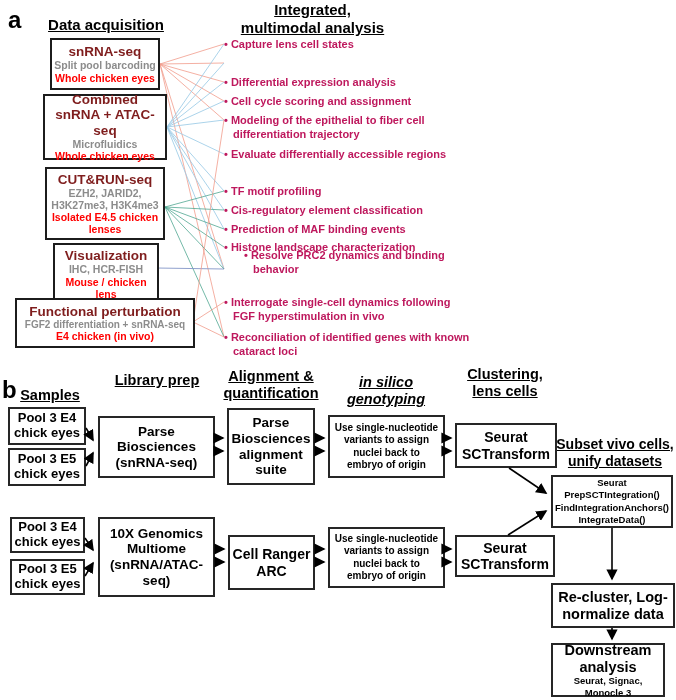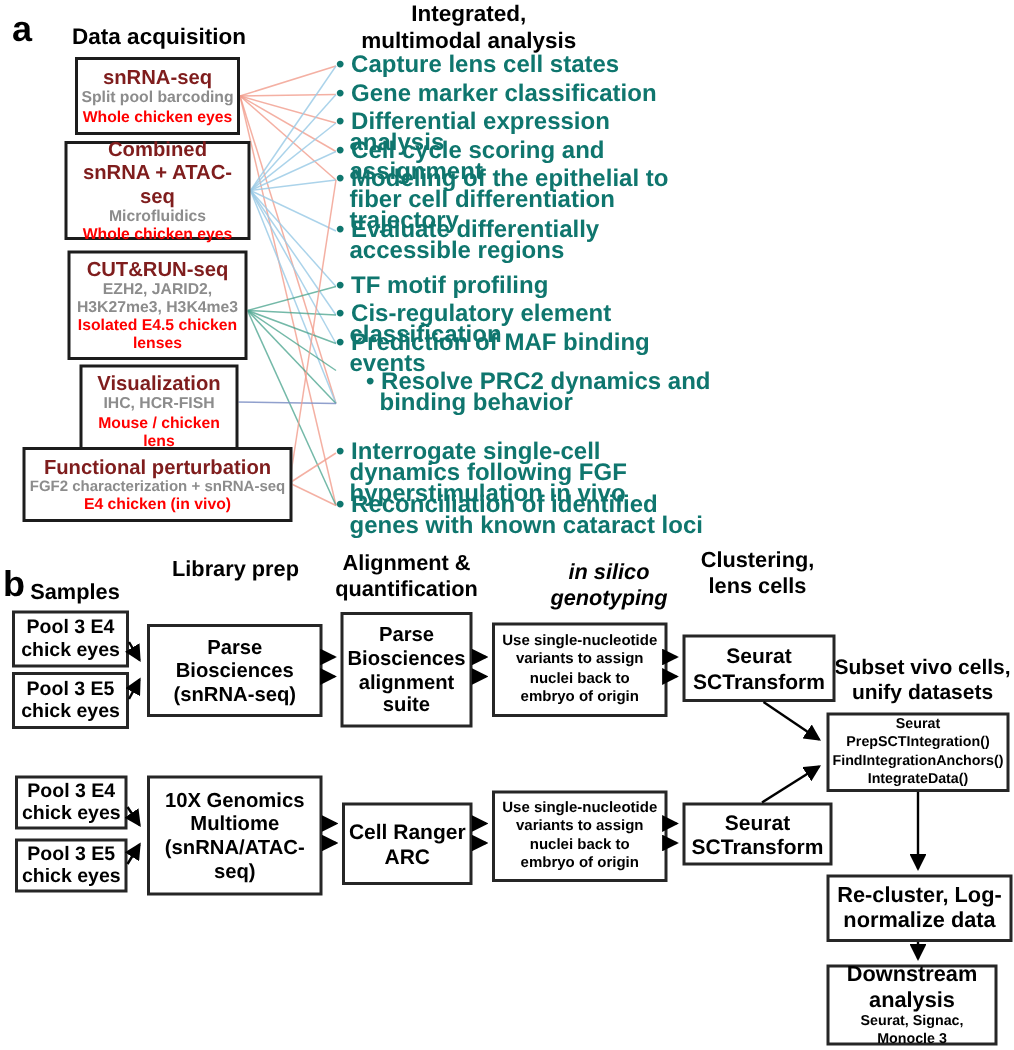--- a/index.html
+++ b/index.html
@@ -1,32 +1,32 @@
 <!DOCTYPE html>
 <html><head>
 <meta charset="utf-8">
 <style>
   html,body{margin:0;padding:0;background:#fff;}
   .fig{position:relative;width:676px;height:700px;background:#ffffff;
        font-family:"Liberation Sans",sans-serif;overflow:hidden;color:#111;}
   .panel-label{position:absolute;font-size:24px;font-weight:bold;color:#000;line-height:1;}
   .hdr{position:absolute;font-weight:bold;font-size:14.5px;color:#000;text-align:center;line-height:1.18;}
-  .hdr .ul{}
+  .hdr .ul{text-decoration:underline;}
   .hdr.italic{font-style:italic;}
   .hdr-line{display:block;}
   
   .box-a{position:absolute;border:2px solid #1c1c1c;background:#fff;display:flex;
          flex-direction:column;justify-content:center;text-align:center;padding:2px 2px;box-sizing:border-box;}
   .title{color:#7f1d1d;font-weight:bold;font-size:13.5px;line-height:1.12;}
   .sub{color:#8C8C8C;font-weight:bold;font-size:10.5px;line-height:1.15;}
   .sub.small{font-size:10px;}
   .note{color:#FF0000;font-weight:bold;font-size:10.5px;line-height:1.15;}
   
-  .bullet{position:absolute;left:224px;width:238px;font-weight:bold;font-size:16px;
-          line-height:14px;color:#0f766e;padding-left:9px;text-indent:-9px;}
+  .bullet{position:absolute;left:224px;width:238px;font-weight:bold;font-size:11px;
+          line-height:14px;color:#be185d;padding-left:9px;text-indent:-9px;}
   .bullet::before{content:"\2022\00a0";}
   
   .box-b{position:absolute;border:2.5px solid #262626;background:#fff;display:flex;
          flex-direction:column;justify-content:center;text-align:center;font-weight:bold;
          color:#000;box-sizing:border-box;padding:1px 2px;line-height:1.15;}
   .fs13{font-size:13px;} .fs135{font-size:13.5px;} .fs14{font-size:14px;} .fs145{font-size:14.5px;}
   .tiny{font-size:10px;line-height:1.25;}
   .tiny2{font-size:9.5px;line-height:1.3;}
   .down-sub{font-size:9.5px;font-weight:bold;line-height:1.2;}
   svg.layer{position:absolute;left:0;top:0;pointer-events:none;}
@@ -109,50 +109,50 @@
   </div>
 
   <div class="box-a" style="left:53px;top:243px;width:106px;height:62px;">
     <div class="title">Visualization</div>
     <div class="sub">IHC, HCR-FISH</div>
     <div class="note">Mouse / chicken lens</div>
   </div>
 
   <div class="box-a" style="left:15px;top:298px;width:180px;height:50px;">
     <div class="title">Functional perturbation</div>
-    <div class="sub small">FGF2 characterization + snRNA-seq</div>
+    <div class="sub small">FGF2 differentiation + snRNA-seq</div>
     <div class="note">E4 chicken (in vivo)</div>
   </div>
 
   <div class="bullet" style="top:37px;">Capture lens cell states</div>
-  <div class="bullet" style="top:56px;">Gene marker classification</div>
   <div class="bullet" style="top:75px;">Differential expression analysis</div>
   <div class="bullet" style="top:94px;">Cell cycle scoring and assignment</div>
   <div class="bullet" style="top:113px;">Modeling of the epithelial to fiber cell differentiation trajectory</div>
   <div class="bullet" style="top:147px;">Evaluate differentially accessible regions</div>
   <div class="bullet" style="top:184px;">TF motif profiling</div>
   <div class="bullet" style="top:203px;">Cis-regulatory element classification</div>
   <div class="bullet" style="top:222px;">Prediction of MAF binding events</div>
+  <div class="bullet" style="top:240px;">Histone landscape characterization</div>
   <div class="bullet" style="top:248px;margin-left:20px;">Resolve PRC2 dynamics and binding behavior</div>
   <div class="bullet" style="top:295px;">Interrogate single-cell dynamics following FGF hyperstimulation in vivo</div>
   <div class="bullet" style="top:330px;">Reconciliation of identified genes with known cataract loci</div>
 
   <div class="panel-label" style="left:2px;top:378px;">b</div>
 
   <div class="hdr" style="left:14px;top:387px;width:72px;">
     <span class="ul">Samples</span>
   </div>
   <div class="hdr" style="left:106px;top:372px;width:102px;">
     <span class="ul">Library prep</span>
   </div>
   <div class="hdr" style="left:221px;top:368px;width:100px;">
     <span class="hdr-line"><span class="ul">Alignment &amp;</span></span>
     <span class="hdr-line"><span class="ul">quantification</span></span>
   </div>
-  <div class="hdr italic" style="left:354px;top:374px;width:104px;">
+  <div class="hdr italic" style="left:334px;top:374px;width:104px;">
     <span class="hdr-line"><span class="ul">in silico</span></span>
     <span class="hdr-line"><span class="ul">genotyping</span></span>
   </div>
   <div class="hdr" style="left:447px;top:366px;width:116px;">
     <span class="hdr-line"><span class="ul">Clustering,</span></span>
     <span class="hdr-line"><span class="ul">lens cells</span></span>
   </div>
   <div class="hdr" style="left:553px;top:436px;width:124px;font-size:14px;">
     <span class="hdr-line"><span class="ul">Subset vivo cells,</span></span>
     <span class="hdr-line"><span class="ul">unify datasets</span></span>

